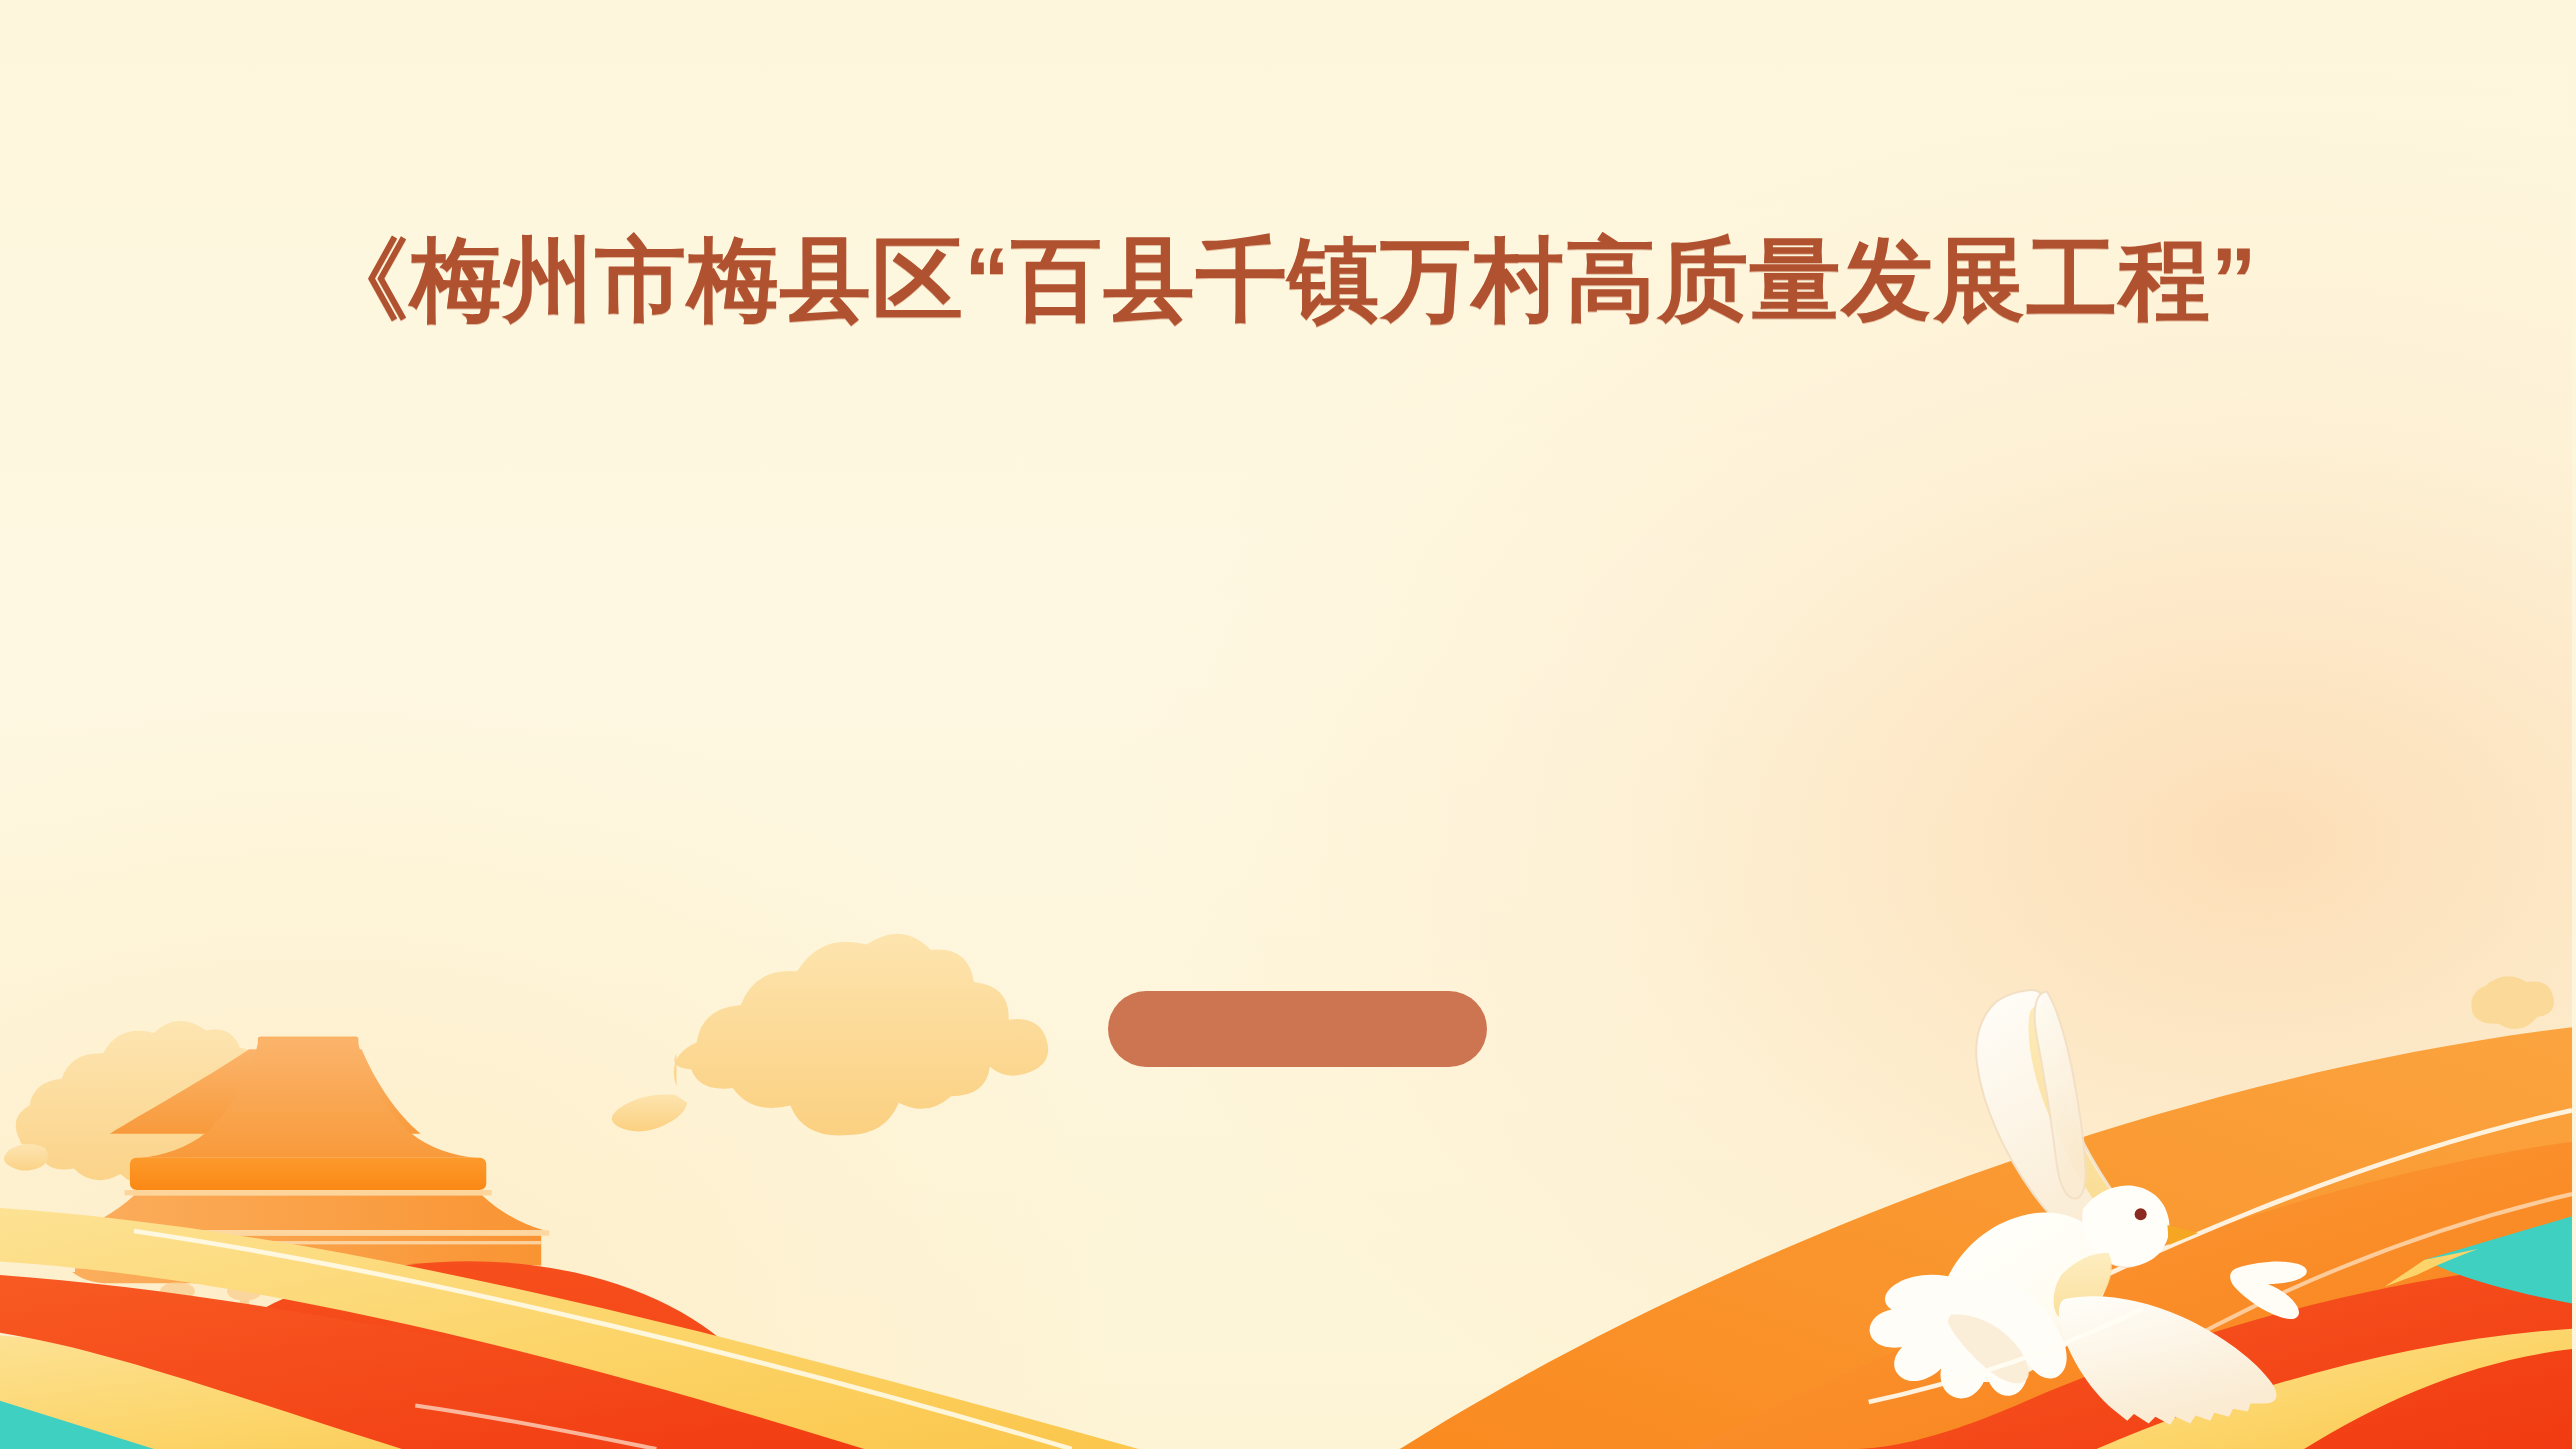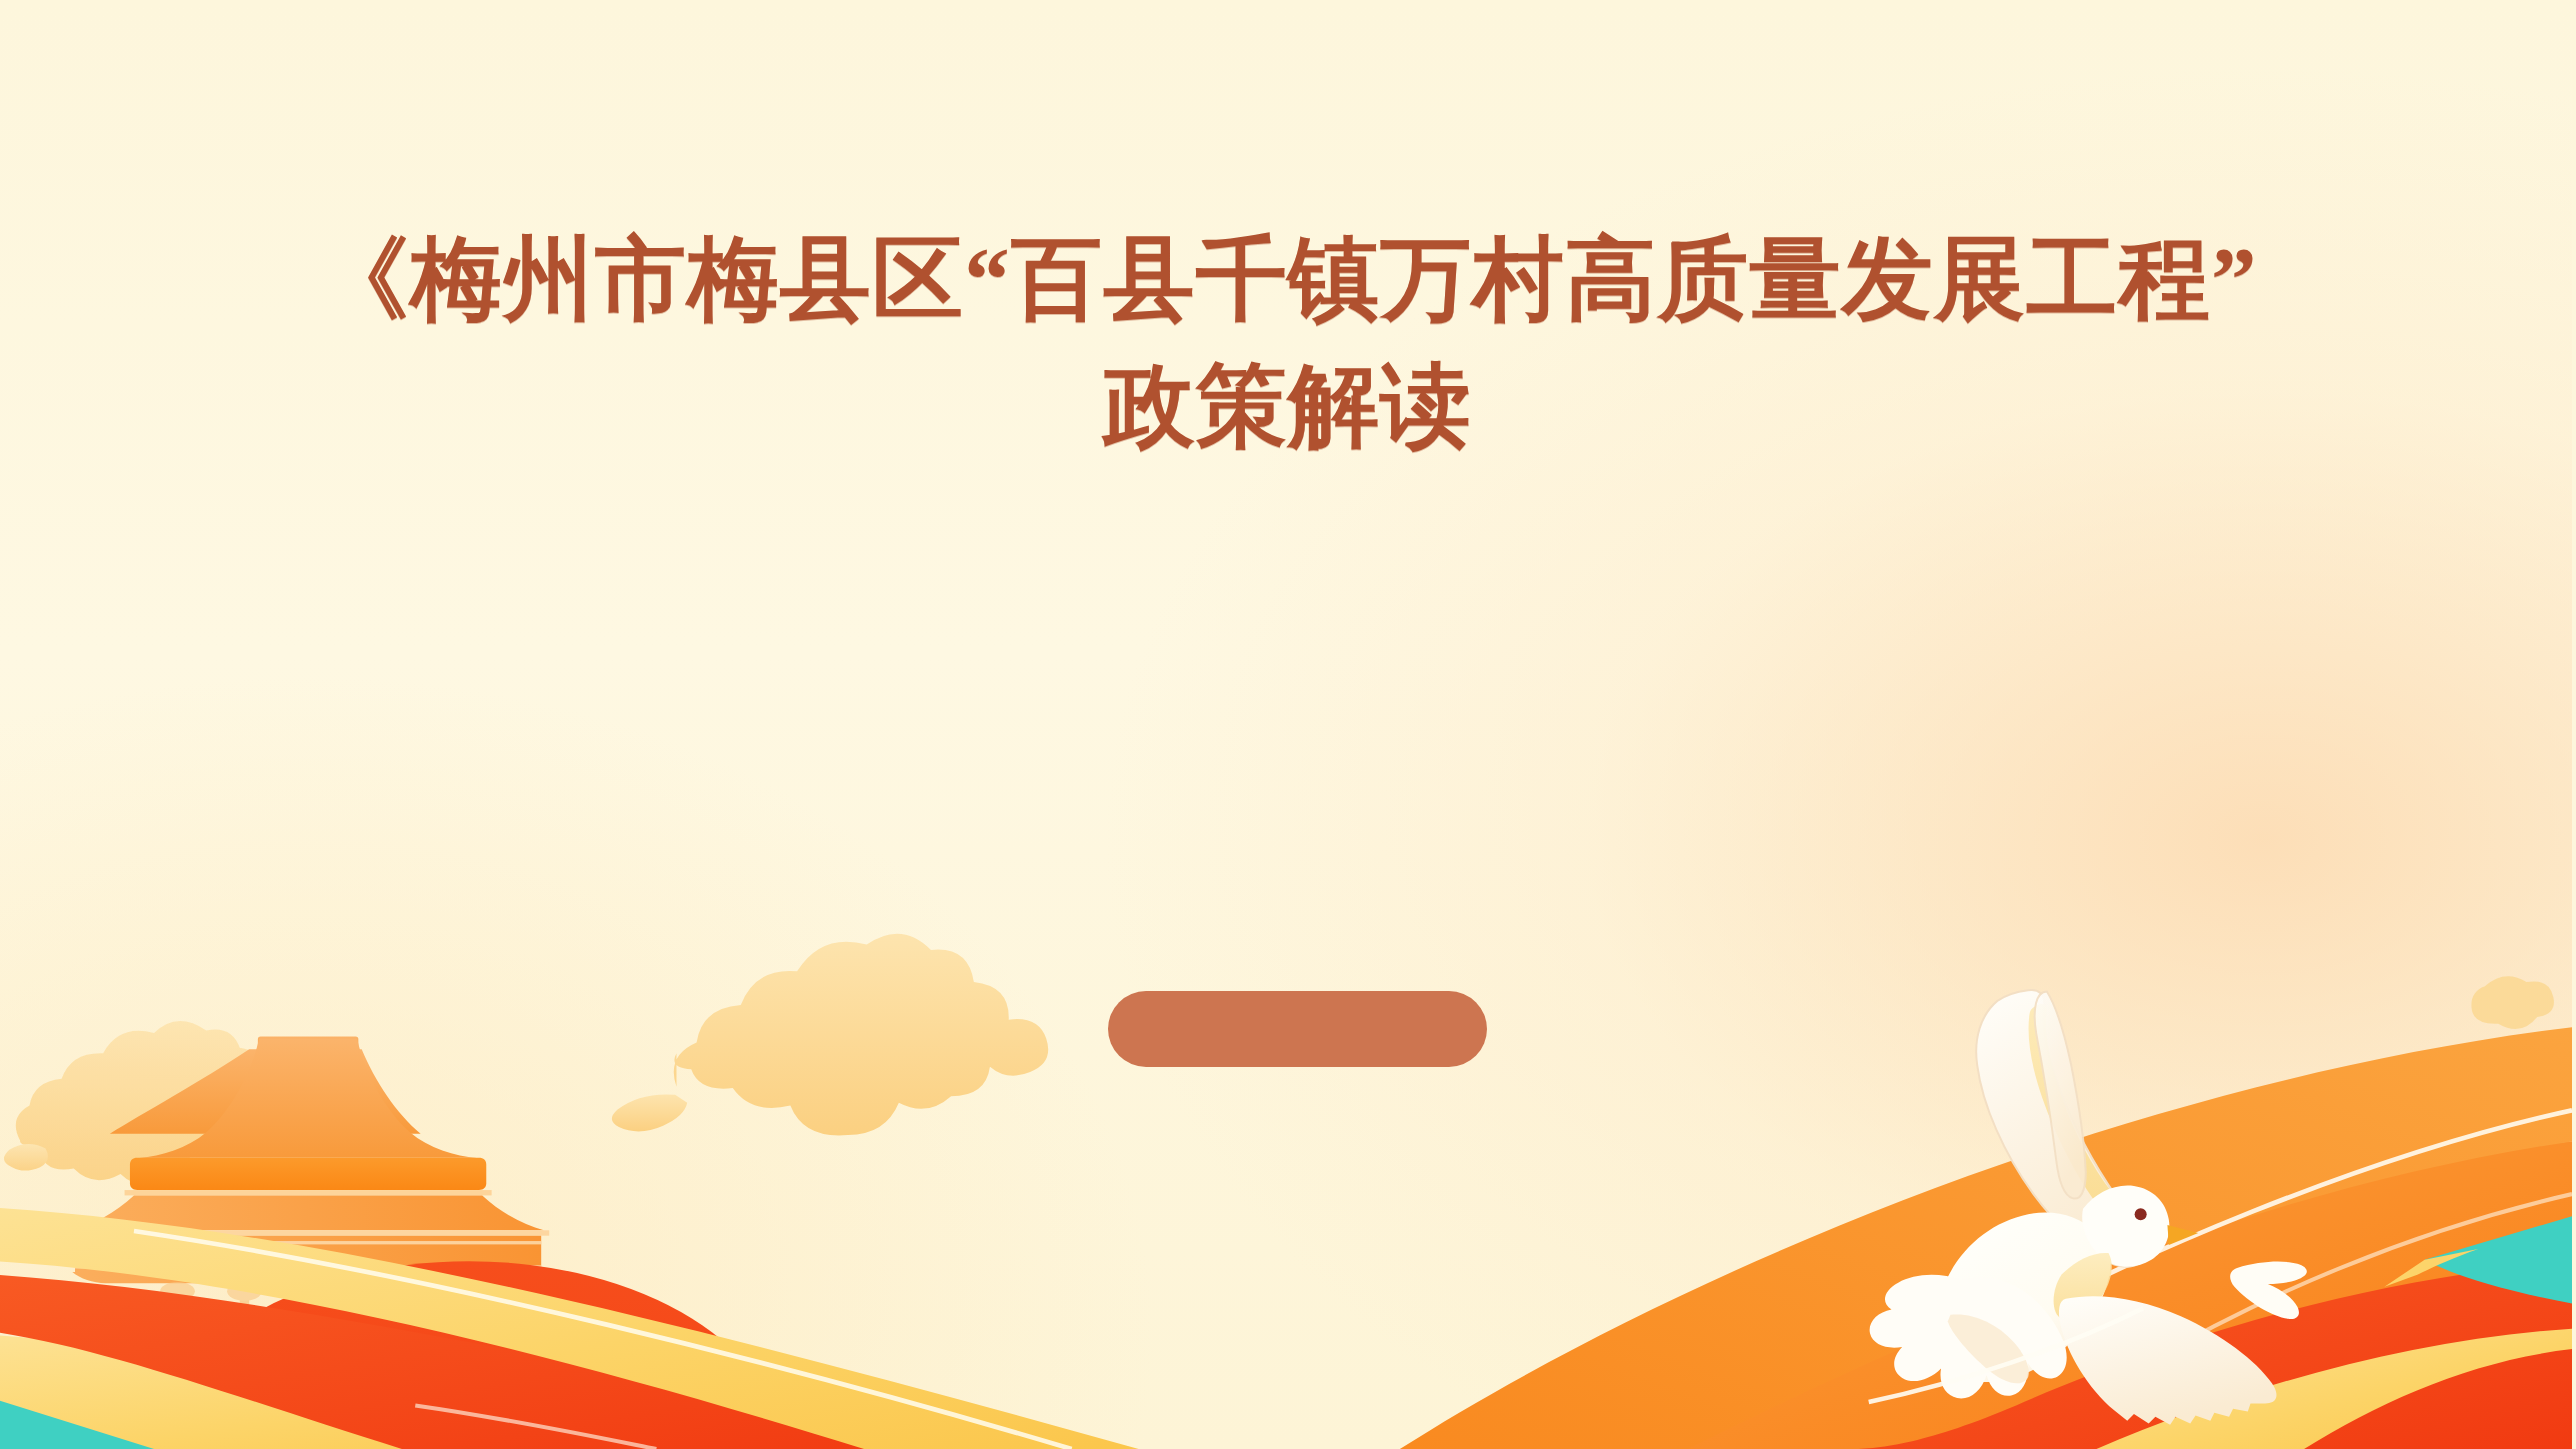--- a/index.html
+++ b/index.html
@@ -8,21 +8,20 @@
     background:#FDF6DC;
     font-family:"Liberation Sans","DejaVu Sans",sans-serif;
     overflow:hidden;
   }
   #slide{
     position:relative;width:2572px;height:1449px;overflow:hidden;
     background:
       radial-gradient(ellipse 1610px 1073px at 88% 58%, rgba(252,214,170,0.75) 0%, rgba(253,232,198,0.35) 42%, rgba(253,246,220,0) 72%),
       radial-gradient(ellipse 1208px 939px at 12% 92%, rgba(253,231,186,0.55) 0%, rgba(253,246,220,0) 70%),
       linear-gradient(180deg,#FDF6DC 0%, #FEF8E2 45%, #FDF4D6 100%);
-    font-family: Liberation Serif, serif;
   }
 
   
   .art{position:absolute;inset:0;width:100%;height:100%;}
 
   
   #title-block{
     position:absolute;left:0;top:216px;width:2576px;
     text-align:center;
     z-index:30;
@@ -374,19 +373,18 @@
         C 2940 2018 2914 1988 2908 1970 Z"></path>
 
       <path fill="none" stroke="#FFFDF4" stroke-width="7" opacity="0.9" d="
         M 2790 2090 C 2930 2060 3080 2010 3200 1950"></path>
     </g>
 
   </svg>
 
   <div id="title-block">
     <span class="title-line">《梅州市梅县区“百县千镇万村高质量发展工程”</span>
-    <span class="title-line">政策解读</span>
   </div>
 
   <button id="pill-button"></button>
 
 </div>
 
 
 </body></html>

